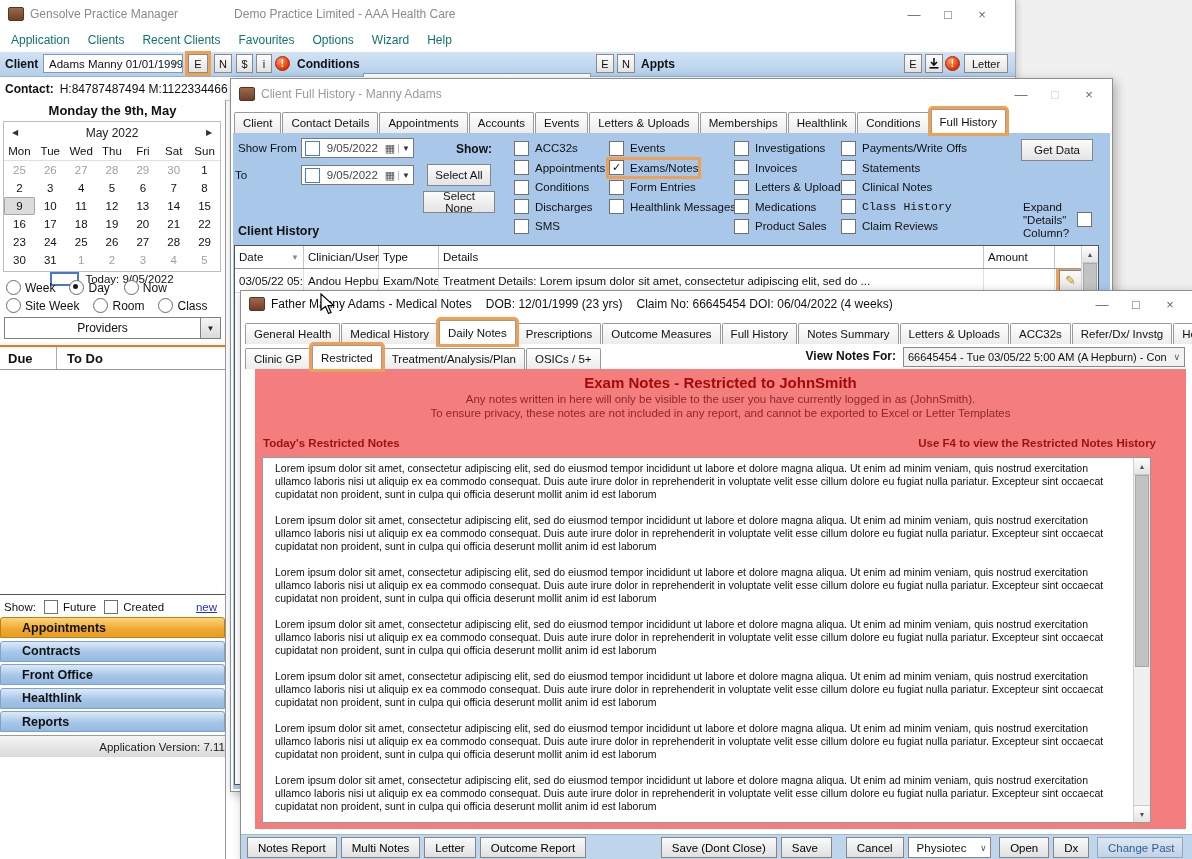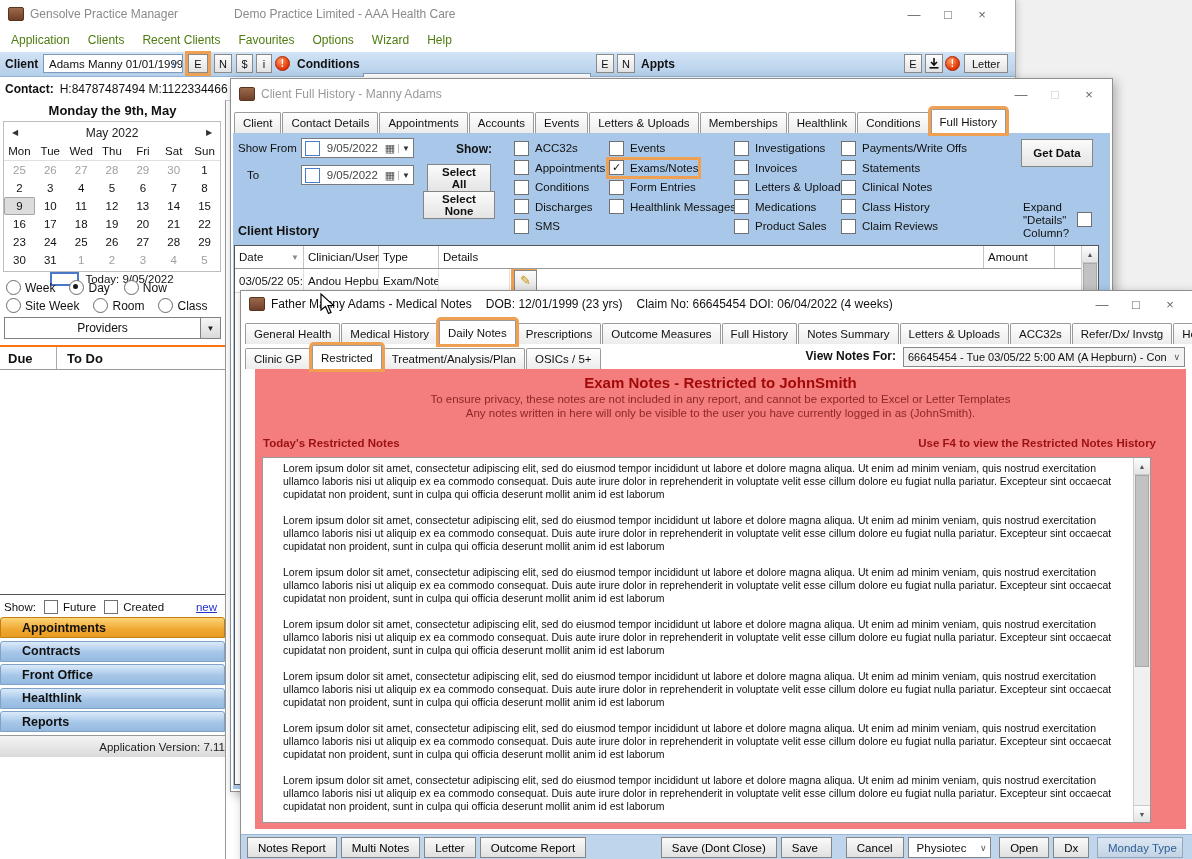--- a/index.html
+++ b/index.html
@@ -19,21 +19,21 @@
   .cb{width:13px;height:13px;background:#fff;border:1px solid #707070;flex:0 0 auto;display:flex;align-items:center;justify-content:center;font-size:11px;line-height:11px;color:#111;}
   .cb.blue{border-color:#4a7cc8;}
   .radio{width:13px;height:13px;border:1px solid #6a6a6a;border-radius:50%;background:#fff;flex:0 0 auto;position:relative;}
   .radio.on::after{content:"";position:absolute;left:3px;top:3px;width:5px;height:5px;border-radius:50%;background:#1a1a1a;}
   .redball{width:15px;height:15px;border-radius:50%;background:radial-gradient(circle at 35% 30%,#ff9a60,#e23000 72%);color:#fff;font-size:10px;font-weight:bold;display:flex;align-items:center;justify-content:center;border:1px solid #b02000;box-sizing:border-box;}
   
   #main-win{left:0;top:0;width:1015px;height:859px;background:#fff;border-right:1px solid #a8a8a8;box-shadow:2px 0 6px rgba(0,0,0,.15);}
   #main-title{height:28px;}
   .apptitle{font-size:12px;color:#8a8a8a;white-space:nowrap;}
   #menu-bar{height:24px;display:flex;align-items:center;padding-left:2px;background:#fff;}
-  .menu-item{padding:0 9px;font-size:12px;color:#4d7c0f;}
+  .menu-item{padding:0 9px;font-size:12px;color:#0f766e;}
   #client-toolbar{position:absolute;top:52px;left:0;width:1015px;height:24px;background:linear-gradient(#d2e3f5,#b4cfea);border-bottom:1px solid #94b4d6;}
   .tb-label{position:absolute;top:5px;font-weight:bold;font-size:12px;}
   .tbtn{position:absolute;top:2px;height:19px;background:linear-gradient(#fdfdfd,#e3e3e3);border:1px solid #8a8a8a;font-size:11px;display:flex;align-items:center;justify-content:center;box-sizing:border-box;}
   #contact-row{position:absolute;top:77px;left:0;width:1015px;height:23px;background:#fff;display:flex;align-items:center;font-size:12px;border-bottom:1px solid #cfcfcf;}
   
   #day-header{position:absolute;top:100px;left:0;width:225px;height:21px;background:#fff;font-weight:bold;font-size:13px;display:flex;align-items:center;justify-content:center;}
   #sidebar-border{position:absolute;top:100px;left:225px;width:1px;height:759px;background:#9a9a9a;}
   #calendar{position:absolute;top:121px;left:3px;width:218px;height:151px;border:1px solid #bdbdbd;background:#fff;box-sizing:border-box;}
   .cal-head{display:flex;align-items:center;height:21px;}
   .cal-nav{width:22px;text-align:center;font-size:8px;color:#333;}
@@ -67,21 +67,21 @@
   #win2-title{height:30px;}
   #win2-tabs{position:absolute;top:30px;left:0;right:0;height:24px;background:#fff;display:flex;align-items:flex-end;padding-left:3px;}
   .tab{height:20px;padding:0 8px;display:flex;align-items:center;font-size:11.5px;border:1px solid #9a9a9a;border-bottom:none;background:linear-gradient(#fff,#ececec);margin-right:1px;border-radius:2px 2px 0 0;white-space:nowrap;position:relative;}
   .tab.active{height:23px;background:#fff;z-index:2;}
   #win2-body{position:absolute;top:54px;left:2px;right:2px;bottom:2px;background:#a9c8e9;}
   .flt-label{position:absolute;font-size:11.5px;}
   .dpick{position:absolute;height:20px;background:#fff;border:1px solid #7a7a7a;display:flex;align-items:center;padding:0 3px;font-size:11.5px;box-sizing:border-box;gap:3px;}
   .dpick .val{flex:1;text-align:center;color:#444;}
   .dpick .calglyph{color:#555;font-size:11px;}
   .dpick .dd{color:#333;font-size:8px;border-left:1px solid #bbb;padding-left:3px;}
-  .w2btn{position:absolute;height:28px;box-sizing:border-box;font-weight:bold;}
+  .w2btn{position:absolute;height:22px;box-sizing:border-box;}
   .cbitem{position:absolute;display:flex;align-items:center;gap:6px;font-size:11.5px;white-space:nowrap;height:16px;}
   #expand-label{position:absolute;font-size:11.5px;white-space:pre-line;line-height:13px;}
   #grid{position:absolute;left:3px;width:865px;top:166px;height:540px;background:#fff;border:1px solid #555;box-sizing:border-box;}
   .g-head{display:flex;height:22px;border-bottom:1px solid #9a9a9a;background:#fff;}
   .g-hc{font-size:11.5px;display:flex;align-items:center;padding:0 4px;border-right:1px solid #c4c4c4;box-sizing:border-box;position:relative;}
   .g-hc .sort{margin-left:auto;color:#8a8a8a;font-size:8px;}
   .g-row{display:flex;height:23px;border-bottom:1px solid #d8d8d8;}
   .g-c{font-size:11.5px;display:flex;align-items:center;padding:0 4px;border-right:1px solid #e0e0e0;box-sizing:border-box;white-space:nowrap;overflow:hidden;}
   #grid-edit-btn{position:absolute;width:23px;height:21px;top:1px;}
   #grid-edit-btn span{color:#c09000;font-size:13px;}
@@ -96,21 +96,21 @@
   #win3-title .t-seg{margin-left:14px;}
   #win3-tabs{position:absolute;top:26px;left:0;right:0;height:27px;background:#fff;display:flex;align-items:flex-end;padding-left:4px;}
   #win3-subtabs{position:absolute;top:53px;left:0;right:0;height:25px;background:#fff;display:flex;align-items:flex-end;padding-left:4px;}
   #viewnotes-label{position:absolute;right:297px;top:58px;font-weight:bold;font-size:12px;}
   #viewnotes-combo{position:absolute;right:8px;top:56px;width:282px;height:20px;background:#f2f2f2;border:1px solid #8a8a8a;display:flex;align-items:center;font-size:11px;padding:0 16px 0 4px;box-sizing:border-box;white-space:nowrap;overflow:hidden;position:absolute;}
   #viewnotes-combo .caret{position:absolute;right:4px;color:#555;font-size:9px;}
   #pink{position:absolute;left:14px;right:7px;top:78px;bottom:31px;background:#f47e7e;}
   .pk-title{padding-top:5px;text-align:center;font-size:15px;font-weight:bold;color:#a20a0a;}
   .pk-line{text-align:center;font-size:11.5px;color:#8f2727;margin-top:2px;}
   #pk-row{position:absolute;top:68px;left:8px;right:30px;display:flex;justify-content:space-between;font-weight:bold;font-size:11.5px;color:#9b1010;}
-  #notes-area{position:absolute;left:7px;right:35px;top:88px;bottom:6px;background:#fff;border:1px solid #999;padding:4px 24px 0 20px;font-size:10.5px;line-height:13px;color:#101010;overflow:hidden;box-sizing:border-box;}
+  #notes-area{position:absolute;left:7px;right:35px;top:88px;bottom:6px;background:#fff;border:1px solid #999;padding:4px 24px 0 12px;font-size:10.5px;line-height:13px;color:#101010;overflow:hidden;box-sizing:border-box;}
   #notes-area .para{margin-bottom:13px;}
   #win3-footer{position:absolute;left:0;right:0;bottom:0;height:26px;background:#bfd5ec;border-top:1px solid #9db8d6;display:flex;align-items:center;padding:0 6px;box-sizing:border-box;}
   .fbtn{height:21px;padding:0 10px;background:linear-gradient(#fafafa,#e0e0e0);border:1px solid #858585;font-size:11.5px;display:flex;align-items:center;margin-right:4px;white-space:nowrap;box-sizing:border-box;}
   .fcombo{height:21px;background:#fff;border:1px solid #858585;font-size:11.5px;display:flex;align-items:center;padding:0 24px 0 8px;position:relative;margin-right:4px;box-sizing:border-box;}
   .fcombo .caret{position:absolute;right:4px;color:#555;font-size:9px;}
   .fbtn.changetype{background:linear-gradient(#dde7f2,#c3d3e4);color:#2d5f96;border-color:#93a8bd;}
   #cursor{position:absolute;left:320px;top:293px;z-index:99;}
 </style>
 </head>
 <body>
@@ -331,21 +331,21 @@
       </div>
     <div id="win2-body"></div>
 
     <span class="flt-label" style="left:7px;top:63px;">Show From</span>
     <div class="dpick" style="left:70px;top:59px;width:113px;">
       <span class="cb blue"></span>
       <span class="val">9/05/2022</span>
       <span class="calglyph">▦</span>
       <span class="dd">▼</span>
     </div>
-    <span class="flt-label" style="left:16px;top:90px;">To</span>
+    <span class="flt-label" style="left:4px;top:90px;">To</span>
     <div class="dpick" style="left:70px;top:86px;width:113px;">
       <span class="cb blue"></span>
       <span class="val">9/05/2022</span>
       <span class="calglyph">▦</span>
       <span class="dd">▼</span>
     </div>
     <span class="flt-label" style="left:225px;top:63px;font-weight:bold;font-size:12px;">Show:</span>
     <button class="btn w2btn" style="left:196px;top:85px;width:64px;">Select All</button>
     <button class="btn w2btn" style="left:192px;top:112px;width:72px;">Select None</button>
     <div id="cb-columns-host">
@@ -410,21 +410,21 @@
           <span>Payments/Write Offs</span>
         </div>
         <div class="cbitem" style="left: 610px; top: 80.5px;">
           <span class="cb"></span>
           <span>Statements</span>
         </div>
         <div class="cbitem" style="left: 610px; top: 100px;">
           <span class="cb"></span>
           <span>Clinical Notes</span>
         </div>
-        <div class="cbitem" style="left: 610px; top: 119.5px;">
+        <div class="cbitem" style="left: 610px; top: 119.5px; font-family: Liberation Mono, monospace;">
           <span class="cb"></span>
           <span>Class History</span>
         </div>
         <div class="cbitem" style="left: 610px; top: 139px;">
           <span class="cb"></span>
           <span>Claim Reviews</span>
         </div>
       </div>
     <button class="btn w2btn" style="left:790px;top:60px;width:72px;">Get Data</button>
     <span id="expand-label" style="left:792px;top:122px;">Expand
@@ -451,20 +451,21 @@
           </div>
           <div class="g-hc" style="width: 71px;">
             <span>Amount</span>
           </div>
         </div>
       <div id="grid-rows">
           <div class="g-row">
             <div class="g-c" style="width: 69px;">03/05/22 05:00 AM</div>
             <div class="g-c" style="width: 75px;">Andou Hepburn</div>
             <div class="g-c" style="width: 60px;">Exam/Notes</div>
+            <div class="g-c" style="width: 545px;">Treatment Details: Lorem ipsum dolor sit amet, consectetur adipiscing elit, sed do ...</div>
             <div class="g-c" style="width: 71px;"></div>
             <div class="g-c" style="width: 27px; position: relative; border-right: none;">
               <button class="btn hl" id="grid-edit-btn">
                 <span>✎</span>
               </button>
             </div>
           </div>
         </div>
       <div class="vscroll" style="bottom:auto;height:120px;">
         <div class="sb-btn">▲</div>
@@ -506,22 +507,22 @@
         <div class="tab">OSICs / 5+</div>
       </div>
     <span id="viewnotes-label">View Notes For:</span>
     <div id="viewnotes-combo">
       <span>66645454 - Tue 03/05/22 5:00 AM (A Hepburn) - Con</span>
       <span class="caret">∨</span>
     </div>
 
     <div id="pink">
       <div class="pk-title">Exam Notes - Restricted to JohnSmith</div>
+      <div class="pk-line">Any notes written in here will only be visible to the user you have currently logged in as (JohnSmith).</div>
       <div class="pk-line">To ensure privacy, these notes are not included in any report, and cannot be exported to Excel or Letter Templates</div>
-      <div class="pk-line">Any notes written in here will only be visible to the user you have currently logged in as (JohnSmith).</div>
       <div id="pk-row">
         <span>Today's Restricted Notes</span>
         <span>Use F4 to view the Restricted Notes History</span>
       </div>
       <div id="notes-area">
 
       <div class="para">Lorem ipsum dolor sit amet, consectetur adipiscing elit, sed do eiusmod tempor incididunt ut labore et dolore magna aliqua. Ut enim ad minim veniam, quis nostrud exercitation ullamco laboris nisi ut aliquip ex ea commodo consequat. Duis aute irure dolor in reprehenderit in voluptate velit esse cillum dolore eu fugiat nulla pariatur. Excepteur sint occaecat cupidatat non proident, sunt in culpa qui officia deserunt mollit anim id est laborum</div>
           <div class="para">Lorem ipsum dolor sit amet, consectetur adipiscing elit, sed do eiusmod tempor incididunt ut labore et dolore magna aliqua. Ut enim ad minim veniam, quis nostrud exercitation ullamco laboris nisi ut aliquip ex ea commodo consequat. Duis aute irure dolor in reprehenderit in voluptate velit esse cillum dolore eu fugiat nulla pariatur. Excepteur sint occaecat cupidatat non proident, sunt in culpa qui officia deserunt mollit anim id est laborum</div>
           <div class="para">Lorem ipsum dolor sit amet, consectetur adipiscing elit, sed do eiusmod tempor incididunt ut labore et dolore magna aliqua. Ut enim ad minim veniam, quis nostrud exercitation ullamco laboris nisi ut aliquip ex ea commodo consequat. Duis aute irure dolor in reprehenderit in voluptate velit esse cillum dolore eu fugiat nulla pariatur. Excepteur sint occaecat cupidatat non proident, sunt in culpa qui officia deserunt mollit anim id est laborum</div>
           <div class="para">Lorem ipsum dolor sit amet, consectetur adipiscing elit, sed do eiusmod tempor incididunt ut labore et dolore magna aliqua. Ut enim ad minim veniam, quis nostrud exercitation ullamco laboris nisi ut aliquip ex ea commodo consequat. Duis aute irure dolor in reprehenderit in voluptate velit esse cillum dolore eu fugiat nulla pariatur. Excepteur sint occaecat cupidatat non proident, sunt in culpa qui officia deserunt mollit anim id est laborum</div>
@@ -547,21 +548,21 @@
         <span style="width: 16px;"></span>
         <button class="fbtn" style="width: 67px;">Cancel</button>
         <div class="fcombo">
           <span>Physiotec</span>
           <span class="caret">∨</span>
         </div>
         <span style="width: 6px;"></span>
         <button class="fbtn">Open</button>
         <button class="fbtn">Dx</button>
         <span style="width: 6px;"></span>
-        <button class="fbtn changetype" style="width: 86px;">Monday Type</button>
+        <button class="fbtn changetype" style="width: 86px;">Change Past</button>
       </div>
   </div>
 
   <div id="cursor">
     <svg width="16" height="22" viewBox="0 0 16 22">
         <path d="M1 1 L1 17 L5.5 13.5 L8.5 20.5 L11 19.4 L8 12.6 L13.5 12.4 Z" fill="#fff" stroke="#000" stroke-width="1.2"></path>
       </svg>
   </div>
 </div>
 

